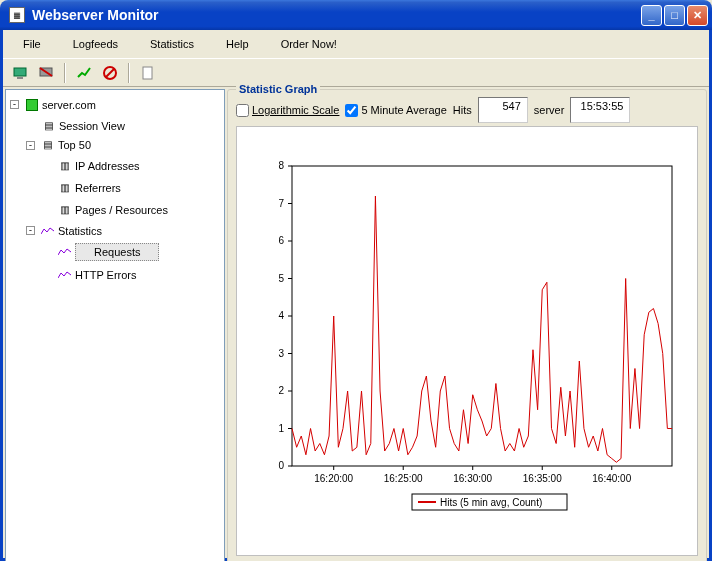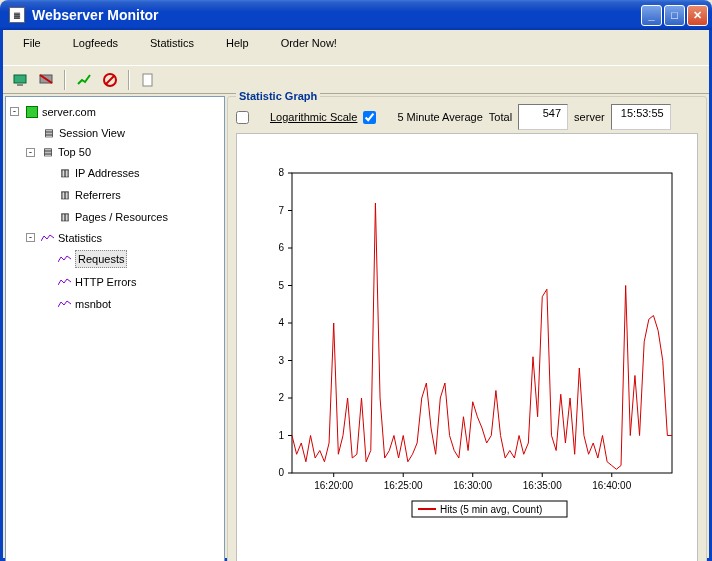--- a/index.html
+++ b/index.html
@@ -5,40 +5,40 @@
 * { box-sizing: border-box; margin: 0; padding: 0; }
 body { font-family: Tahoma, sans-serif; font-size: 11px; background: #ece9d8; width: 712px; height: 561px; overflow: hidden; }
 .titlebar { height: 30px; background: linear-gradient(to bottom, #3b77dd 0%, #2a5fc9 8%, #0842c5 40%, #0842c5 88%, #0536a8 100%); display: flex; align-items: center; padding: 0 4px; border-radius: 8px 8px 0 0; position: relative; }
 .titlebar .app-icon { width: 16px; height: 16px; background: #fff; border: 1px solid #666; margin: 0 5px; display: flex; align-items: center; justify-content: center; font-size: 8px; color: #000; }
 .titlebar .title { color: #fff; font-weight: bold; font-size: 14px; flex: 1; margin-left: 2px; }
 .winbtns { display: flex; gap: 2px; }
 .winbtn { width: 21px; height: 21px; border-radius: 3px; border: 1px solid #fff; display: flex; align-items: center; justify-content: center; font-weight: bold; color: #fff; font-size: 11px; }
 .winbtn.min, .winbtn.max { background: linear-gradient(to bottom, #7ba4e8, #3166c9); }
 .winbtn.close { background: linear-gradient(to bottom, #e88b6b, #d4492a); }
 .outer-border { border-left: 3px solid #0842c5; border-right: 3px solid #0842c5; border-bottom: 3px solid #0842c5; height: 531px; background: #ece9d8; }
-.menubar { height: 36px; background: #ece9d8; display: flex; padding: 5px 4px; border-bottom: 1px solid #fff; }
+.menubar { height: 20px; background: #ece9d8; display: flex; align-items: center; padding: 14px 4px; border-bottom: 1px solid #fff; }
 .menubar span { padding: 2px 8px; cursor: default; }
 .toolbar { height: 28px; background: #ece9d8; display: flex; align-items: center; padding: 2px 6px; gap: 4px; border-bottom: 1px solid #aca899; }
 .tbbtn { width: 22px; height: 22px; display: flex; align-items: center; justify-content: center; }
 .tbsep { width: 2px; height: 20px; border-left: 1px solid #aca899; border-right: 1px solid #fff; margin: 0 3px; }
 .content { display: flex; height: 479px; }
 .tree-pane { width: 220px; background: #fff; border: 1px solid #7f9db9; margin: 2px; padding: 4px 2px; overflow: auto; }
 .tree ul { list-style: none; padding-left: 16px; }
 .tree > ul { padding-left: 2px; }
 .tree li { white-space: nowrap; line-height: 16px; padding: 1px 0; position: relative; }
 .tree .node { display: inline-flex; align-items: center; gap: 3px; }
 .tree .expander { width: 9px; height: 9px; border: 1px solid #919191; background: #fff; display: inline-flex; align-items: center; justify-content: center; font-size: 9px; line-height: 7px; margin-right: 3px; cursor: default; font-family: monospace; }
 .tree .noexp { width: 13px; display: inline-block; }
 .tree .ticon { width: 14px; height: 14px; display: inline-flex; align-items: center; justify-content: center; font-size: 10px; }
-.tree .selected { background: #e8e8e8; border: 1px dotted #888; padding: 0 2px; }
+.tree .selected { background: #e8e8e8; border: 1px dotted #888; padding: 0 18px; }
 .right-pane { flex: 1; margin: 2px 2px 2px 0; display: flex; flex-direction: column; }
 .groupbox { border: 1px solid #d0cdbf; border-radius: 3px; flex: 1; position: relative; padding: 10px 8px 8px 8px; background: #ece9d8; }
 .groupbox .legend { position: absolute; top: -7px; left: 8px; background: #ece9d8; padding: 0 3px; font-weight: bold; color: #003399; }
 .ctrl-row { display: flex; align-items: center; gap: 6px; height: 20px; margin-bottom: 6px; }
-.ctrl-row label { display: flex; align-items: center; gap: 21px; }
+.ctrl-row label { display: flex; align-items: center; gap: 3px; }
 .ctrl-row input[type=checkbox] { width: 13px; height: 13px; }
 .valbox { background: #fff; border: 1px inset #ccc; padding: 1px 6px; min-width: 50px; text-align: right; height: 26px; line-height: 14px; }
 .chart-wrap { background: #fff; border: 1px solid #bfbfbf; flex: 1; height: 430px; padding: 20px 10px 10px 10px; position: relative; }
 .chart-svg { width: 100%; height: 100%; }
 .axis-text { font-size: 10px; fill: #000; }
 .legend-box { font-size: 10px; }
 .scrollbar-h { height: 16px; background: #e8e4d8; border-top: 1px solid #ccc; }
 .icon-sq { width: 12px; height: 12px; display: inline-block; }
 </style>
 </head>
@@ -160,50 +160,41 @@
                       </span></li>
                 <li><span class="node">
                         <span class="noexp"></span>
                         <span class="ticon">
                           <svg width="14" height="10">
                             <polyline points="0,8 3,3 6,6 9,2 13,5" fill="none" stroke="#80d" stroke-width="1"></polyline>
                           </svg>
                         </span>
                         <span>HTTP Errors</span>
                       </span></li>
-                <li><span class="node">
-                        <span class="noexp"></span>
-                        <span class="ticon">
-                          <svg width="14" height="10">
-                            <polyline points="0,8 3,3 6,6 9,2 13,5" fill="none" stroke="#80d" stroke-width="1"></polyline>
-                          </svg>
-                        </span>
-                        <span>msnbot</span>
-                      </span></li>
               </ul>
             </li>
           </ul>
         </li>
       </ul>
     </div>
   </div>
 
   <div class="right-pane">
     <div class="groupbox">
       <div class="legend">Statistic Graph</div>
       <div class="ctrl-row">
         <label>
               <input type="checkbox" style="">
               <span style="text-decoration: underline">Logarithmic Scale</span>
             </label>
         <label>
               <input type="checkbox" checked="" style="">
               <span>5 Minute Average</span>
             </label>
-        <span>Total</span>
+        <span>Hits</span>
         <span class="valbox">547</span>
         <span>server</span>
         <span class="valbox" style="min-width:60px">15:53:55</span>
       </div>
       <div class="chart-wrap">
         <svg class="chart-svg" viewBox="0 0 440 380">
           <g id="chart-g">
                 <rect x="45" y="10" width="380" height="300" fill="none" stroke="#000" stroke-width="1"></rect>
                 <line x1="41" y1="310" x2="45" y2="310" stroke="#000"></line>
                 <text x="37" y="313" text-anchor="end" class="axis-text">0</text>

